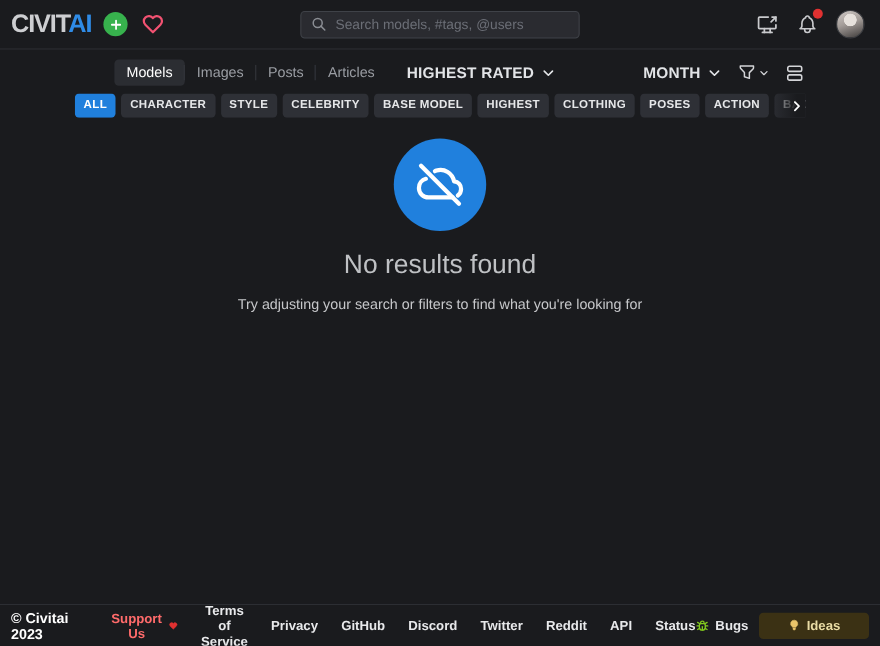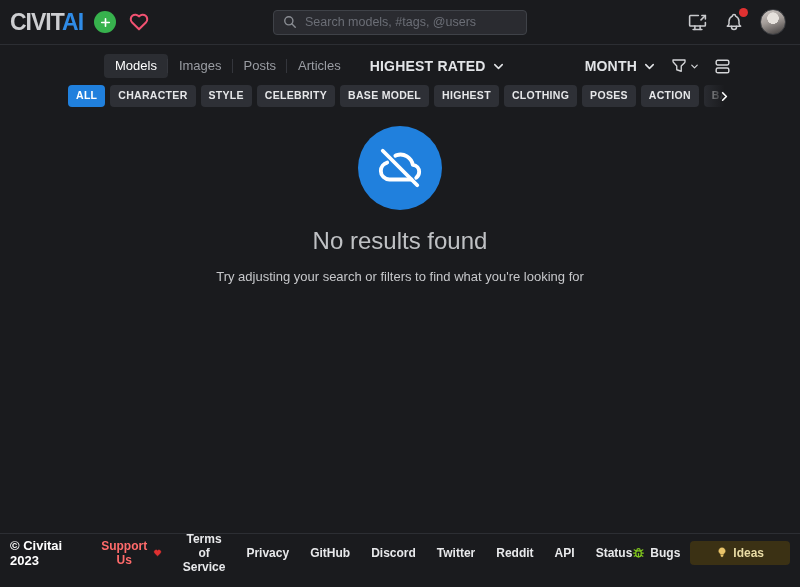--- a/index.html
+++ b/index.html
@@ -116,21 +116,21 @@
   .empty-circle{
     width:84px;height:84px;border-radius:50%;
     background:var(--accent-blue,#2080dd);
     display:flex;align-items:center;justify-content:center;
   }
   .empty-title{margin-top:17px;font-size:24px;font-weight:400;color:#bfc1c4;}
   .empty-subtitle{margin-top:14px;font-size:13px;color:#c6c7ca;}
 
   
   .footer{
-    position:absolute;left:0;right:0;bottom:16px;height:38px;
+    position:absolute;left:0;right:0;bottom:0;height:38px;
     border-top:1px solid #2c2e33;background:#1a1b1e;
     display:flex;align-items:center;padding:0 10px;
   }
   .copyright{font-size:13px;font-weight:700;color:#fff;margin-right:24px;}
   .footer-links{display:flex;align-items:center;gap:21px;text-align:center;}
   .support-link{
     display:flex;align-items:center;gap:4px;
     font-size:12px;font-weight:600;color:#ff6b6b;
   }
   .footer-link{font-size:12px;font-weight:600;color:#e8e9eb;}

